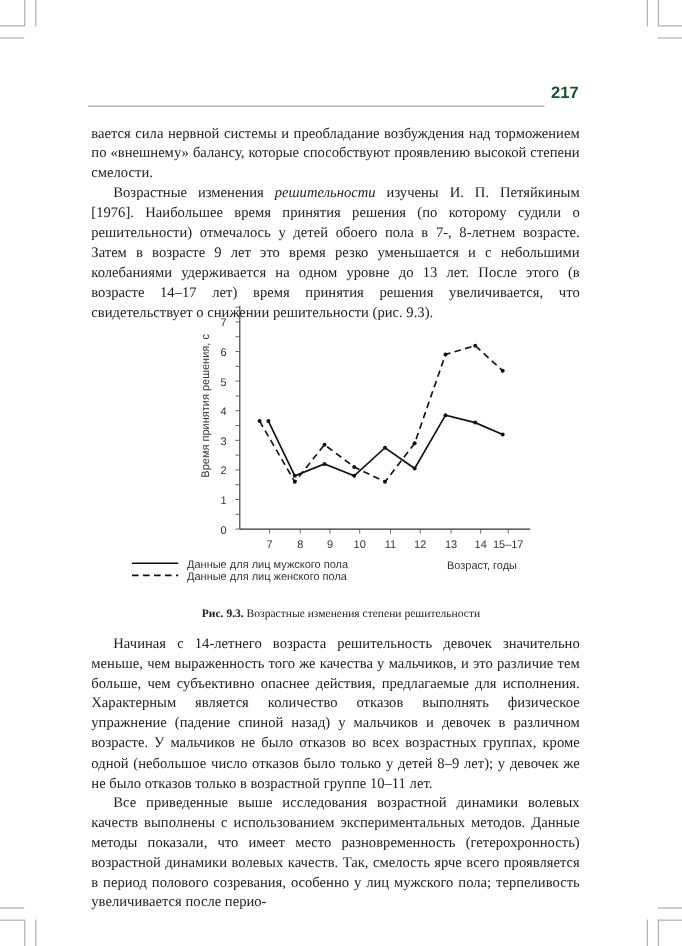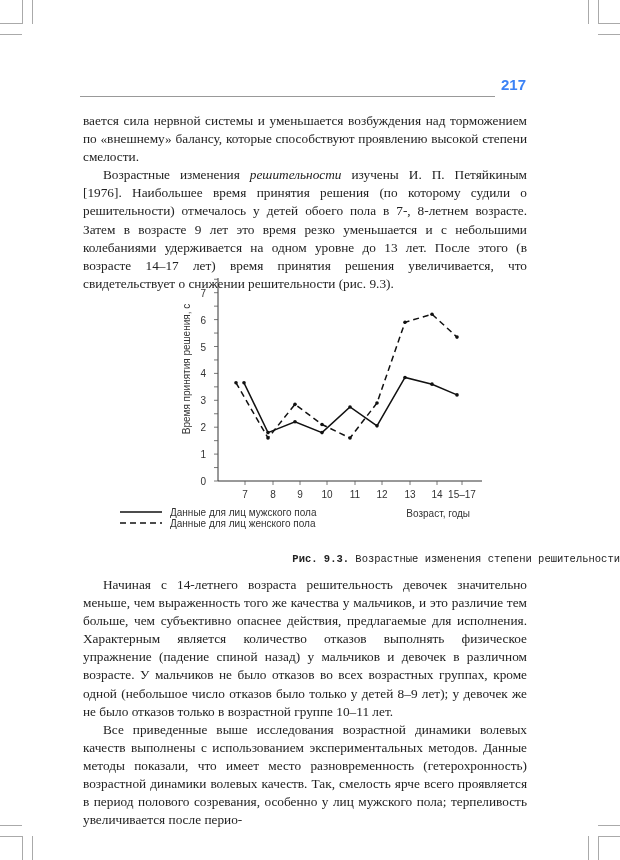--- a/index.html
+++ b/index.html
@@ -1,26 +1,26 @@
 <!DOCTYPE html>
 <html><head>
 <meta charset="utf-8">
 <style>
   html, body { margin:0; padding:0; background:#fff; }
   body { width:620px; height:860px; position:relative; overflow:hidden; font-family:"Liberation Serif","DejaVu Serif",serif; color:#222; }
   .crop { position:absolute; background:#aaa; }
   .header { position:absolute; left:80px; top:76px; width:450px; height:22px; }
   .header-rule { position:absolute; left:80px; top:96px; width:415px; height:1px; background:#999; }
   .running-title { position:absolute; right:40px; top:4px; font-family:"Liberation Sans","DejaVu Sans",sans-serif; font-size:11.5px; color:#333; }
-  .page-num { position:absolute; right:4px; top:0px; font-family:"Liberation Sans","DejaVu Sans",sans-serif; font-weight:bold; font-size:15px; color:#3b82f6; }
+  .page-num { position:absolute; right:4px; top:0px; font-family:"Liberation Sans","DejaVu Sans",sans-serif; font-weight:bold; font-size:15px; color:#14532d; }
   .text { position:absolute; left:83px; width:444px; font-size:13.3px; line-height:18.1px; text-align:justify; }
   .text p { margin:0; }
   .text p.indent { text-indent:20px; }
   .chart { position:absolute; left:170px; top:270px; width:330px; height:270px; }
-  .caption { position:absolute; left:0; width:620px; top:553px; text-align:right; font-family:Liberation Mono, monospace; font-size:10.5px; color:#222; }
+  .caption { position:absolute; left:0; width:620px; top:553px; text-align:center; font-family:Liberation Serif, serif; font-size:10.5px; color:#222; }
   .caption b { font-weight:bold; }
 </style>
 </head>
 <body>
 
 <div>
   <div class="crop" style="left:0;top:23px;width:22px;height:1px;"></div>
   <div class="crop" style="left:0;top:34px;width:22px;height:1px;"></div>
   <div class="crop" style="left:22px;top:0;width:1px;height:24px;"></div>
   <div class="crop" style="left:32px;top:0;width:1px;height:24px;"></div>
@@ -37,21 +37,21 @@
   <div class="crop" style="left:598px;top:836px;width:1px;height:24px;"></div>
   <div class="crop" style="left:588px;top:836px;width:1px;height:24px;"></div>
 </div>
 
 <div class="header">
   <span class="page-num">217</span>
 </div>
 <div class="header-rule"></div>
 
 <div class="text" style="top:112px;">
-  <p>вается сила нервной системы и уменьшается возбуждения над торможением по «внешнему» балансу, которые способствуют проявлению высокой степени смелости.</p>
+  <p>вается сила нервной системы и преобладание возбуждения над торможением по «внешнему» балансу, которые способствуют проявлению высокой степени смелости.</p>
   <p class="indent"><span>Возрастные изменения </span><i>решительности</i><span> изучены И. П. Петяйкиным [1976]. Наибольшее время принятия решения (по которому судили о решительности) отмечалось у детей обоего пола в 7-, 8-летнем возрасте. Затем в возрасте 9 лет это время резко уменьшается и с небольшими колебаниями удерживается на одном уровне до 13 лет. После этого (в возрасте 14–17 лет) время принятия решения увеличивается, что свидетельствует о снижении решительности (рис. 9.3).</span></p>
 </div>
 
 <div class="chart">
   <svg id="chart-svg" width="330" height="270" xmlns="http://www.w3.org/2000/svg" overflow="visible">
       <line x1="48" y1="8" x2="48" y2="211" stroke="#333" stroke-width="1"></line>
       <line x1="48" y1="211" x2="312" y2="211" stroke="#333" stroke-width="1"></line>
       <line x1="44" y1="211" x2="48" y2="211" stroke="#555" stroke-width="0.8"></line>
       <line x1="44" y1="197.55" x2="48" y2="197.55" stroke="#555" stroke-width="0.8"></line>
       <line x1="44" y1="184.1" x2="48" y2="184.1" stroke="#555" stroke-width="0.8"></line>

